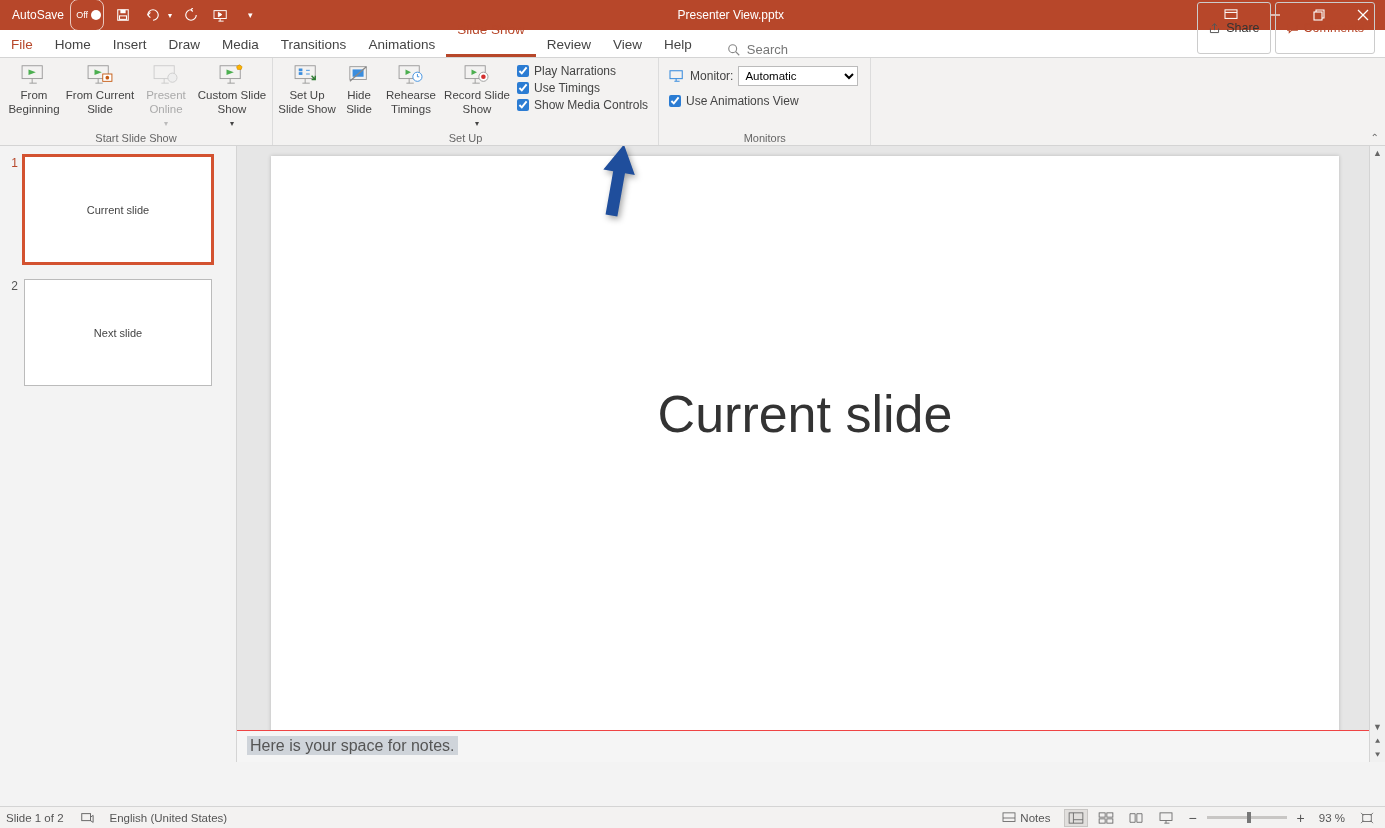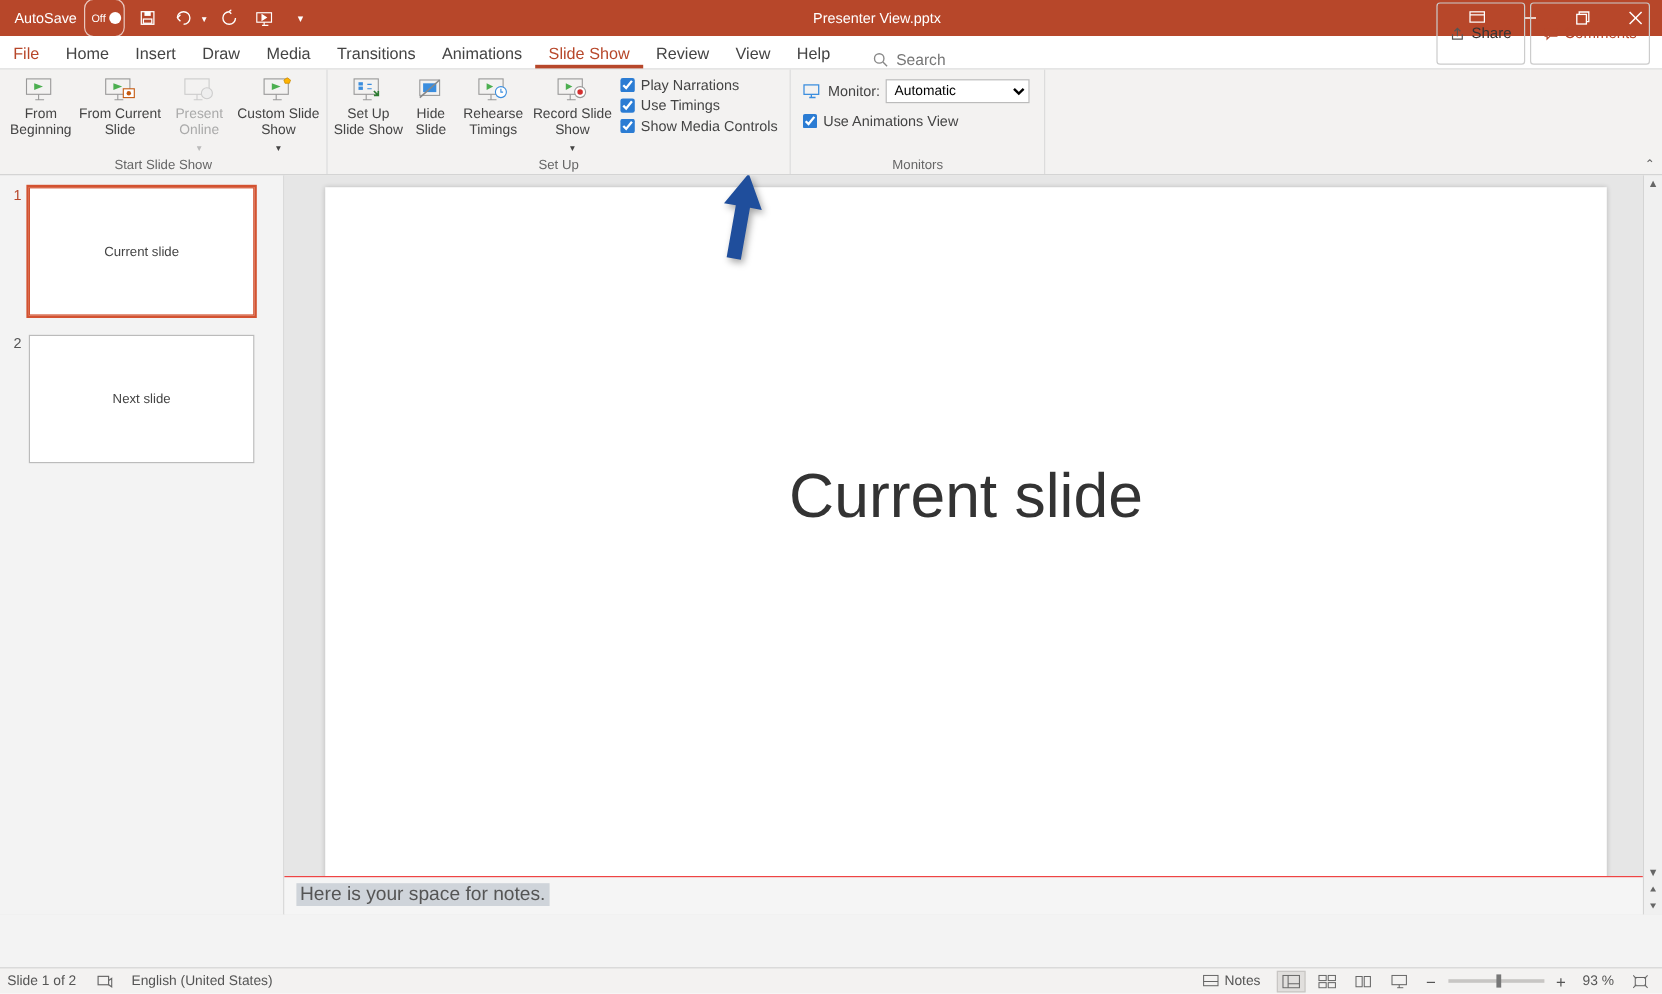--- a/index.html
+++ b/index.html
@@ -13,21 +13,21 @@
 .toggle .knob { width: 10px; height: 10px; background: #fff; border-radius: 50%; margin-left: 3px; }
 .qat-btn { width: 22px; height: 22px; display: flex; align-items: center; justify-content: center; color: #fff; }
 .titlebar .center { flex: 1; text-align: center; font-size: 12px; }
 .titlebar .right { display: flex; }
 .win-btn { width: 44px; height: 30px; display: flex; align-items: center; justify-content: center; color: #fff; }
 
 
 .tabsrow { background: #fff; height: 28px; display: flex; align-items: flex-end; border-bottom: 1px solid #d4d4d4; font-size: 13.5px; color: #444; }
 .tab { padding: 4px 11px 5px; cursor: pointer; }
 .tab.file { color: #b7472a; }
-.tab.active { color: #b7472a; border-bottom: 3px solid #b7472a; padding-bottom: 2px; font-weight: 400; }
+.tab.active { color: #b7472a; border-bottom: 3px solid #b7472a; padding-bottom: 17px; font-weight: 400; }
 .search-box { display: flex; align-items: center; gap: 6px; margin-left: 24px; color: #777; font-size: 13px; }
 .tabsrow .spacer { flex: 1; }
 .share-btn, .comments-btn { border: 1px solid #ccc; border-radius: 3px; padding: 18px 10px; margin: 0 4px 3px 0; font-size: 12.5px; display: flex; align-items: center; gap: 5px; color: #444; }
 .share-btn { color: #333; }
 
 
 .ribbon { background: #f3f2f1; height: 88px; display: flex; border-bottom: 1px solid #d4d4d4; font-size: 11.5px; color: #444; position: relative; }
 .rgroup { border-right: 1px solid #dcdcdc; display: flex; flex-direction: column; padding: 2px 4px 0; }
 .rgroup .items { flex: 1; display: flex; align-items: flex-start; }
 .rgroup .label { text-align: center; font-size: 11px; color: #666; padding-bottom: 1px; }

